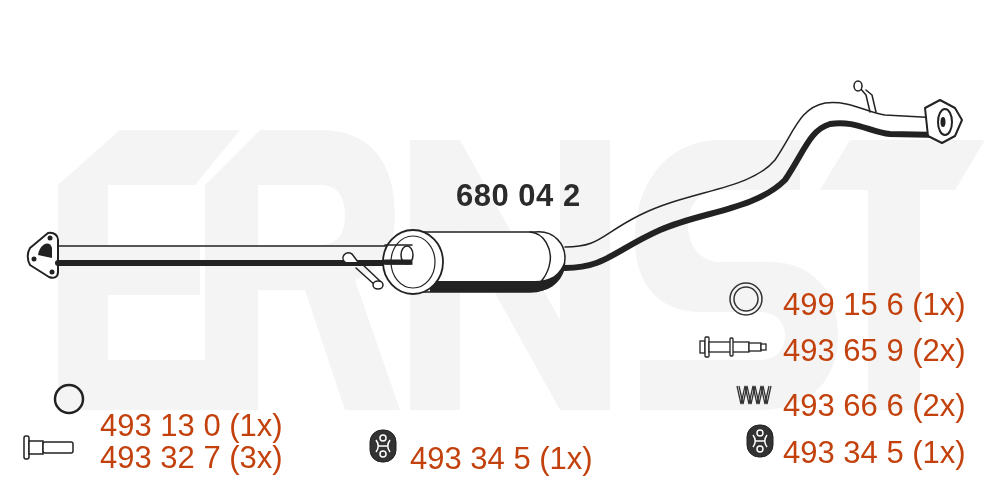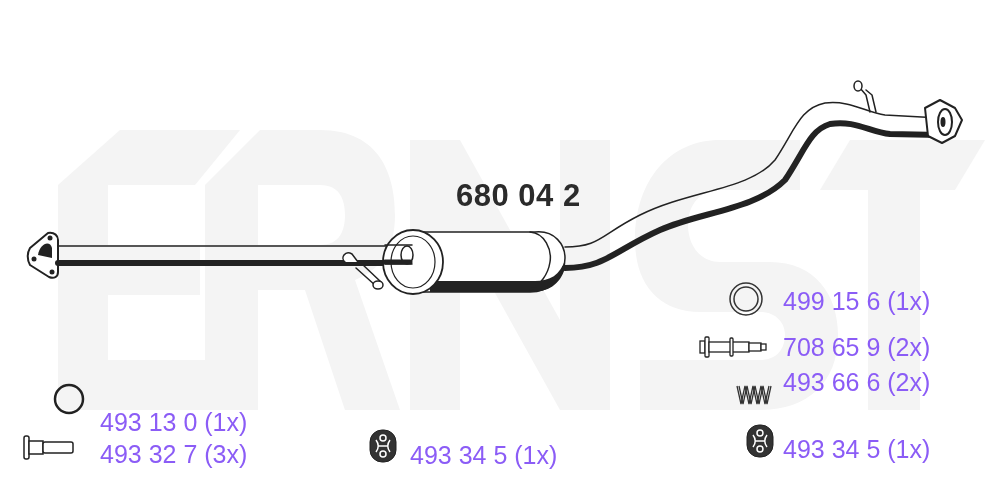--- a/index.html
+++ b/index.html
@@ -1,21 +1,21 @@
 <!DOCTYPE html>
 <html><head>
 <meta charset="utf-8">
 <style>
   html, body { margin:0; padding:0; background:#ffffff; }
   body { width:1000px; height:500px; position:relative; overflow:hidden;
          font-family:"Liberation Sans", sans-serif; color:#2b2b2b; }
   .layer { position:absolute; left:0; top:0; width:1000px; height:500px; }
   .title { position:absolute; left:410px; top:178px; font-size:31px; font-weight:bold;
            color:#2b2b2b; letter-spacing:0.5px;margin-left:46px; }
-  .part { position:absolute; font-size:25px; color:#8b5cf6; white-space:nowrap; }
+  .part { position:absolute; font-size:31px; color:#c2410c; white-space:nowrap; }
   .icon { position:absolute; }
 </style>
 </head>
 <body>
 
 <svg class="layer" viewBox="0 0 1000 500">
   <g fill="#f4f4f4">
 
     <path d="M58 410 L58 185 L120 130 L240 130 L195 185 L108 185 L108 245 L200 245 L200 295 L108 295 L108 360 L210 360 L210 410 Z"></path>
 
@@ -101,27 +101,27 @@
 <svg class="icon" style="left:698px;top:334px" width="72" height="26">
   <g fill="#fff" stroke="#222" stroke-width="1.3">
     <rect x="2" y="7" width="5" height="12"></rect>
     <rect x="7" y="3" width="4" height="20" rx="1"></rect>
     <rect x="11" y="8" width="40" height="10"></rect>
     <rect x="32" y="4" width="3" height="18" rx="1"></rect>
     <rect x="51" y="9" width="12" height="8"></rect>
     <rect x="63" y="10" width="5" height="6"></rect>
   </g>
 </svg>
-<div class="part" style="left:783px;top:333px">708 65 9 (2x)</div>
+<div class="part" style="left:783px;top:333px">493 65 9 (2x)</div>
 
 <svg class="icon" style="left:734px;top:382px" width="40" height="26">
   <path d="M3 4 L7 22 L11 4 L15 22 L19 4 L23 22 L27 4 L31 22 L35 4" fill="none" stroke="#333" stroke-width="1.3"></path>
   <path d="M5 4 L9 22 L13 4 L17 22 L21 4 L25 22 L29 4 L33 22 L37 4" fill="none" stroke="#333" stroke-width="1.3"></path>
 </svg>
-<div class="part" style="left:783px;top:368px">493 66 6 (2x)</div>
+<div class="part" style="left:783px;top:388px">493 66 6 (2x)</div>
 
 <svg class="icon" style="left:745px;top:423px" width="30" height="36">
   <rect x="2" y="2" width="26" height="32" rx="12" fill="#333" stroke="#222"></rect>
   <circle cx="15" cy="10" r="3" fill="none" stroke="#fff" stroke-width="1.5"></circle>
   <circle cx="15" cy="26" r="3" fill="none" stroke="#fff" stroke-width="1.5"></circle>
   <path d="M8 12 C11 16 11 20 8 24 M22 12 C19 16 19 20 22 24 M10 18 L20 18" stroke="#fff" stroke-width="1.5" fill="none"></path>
 </svg>
 <div class="part" style="left:783px;top:435px">493 34 5 (1x)</div>
 
 </body></html>

